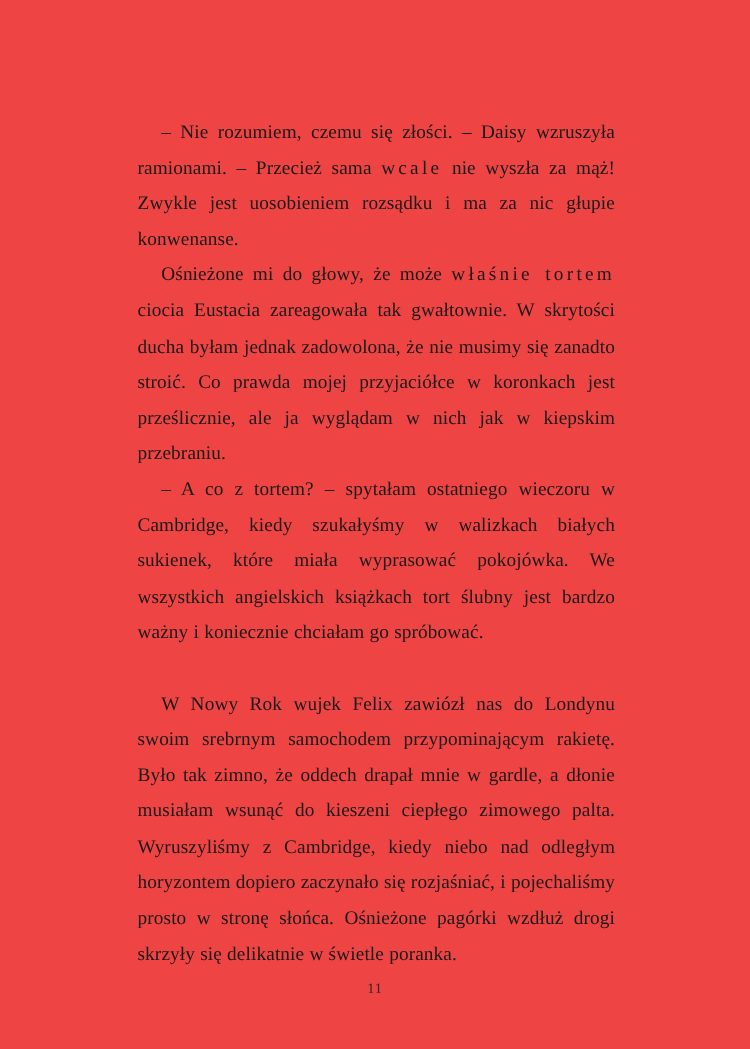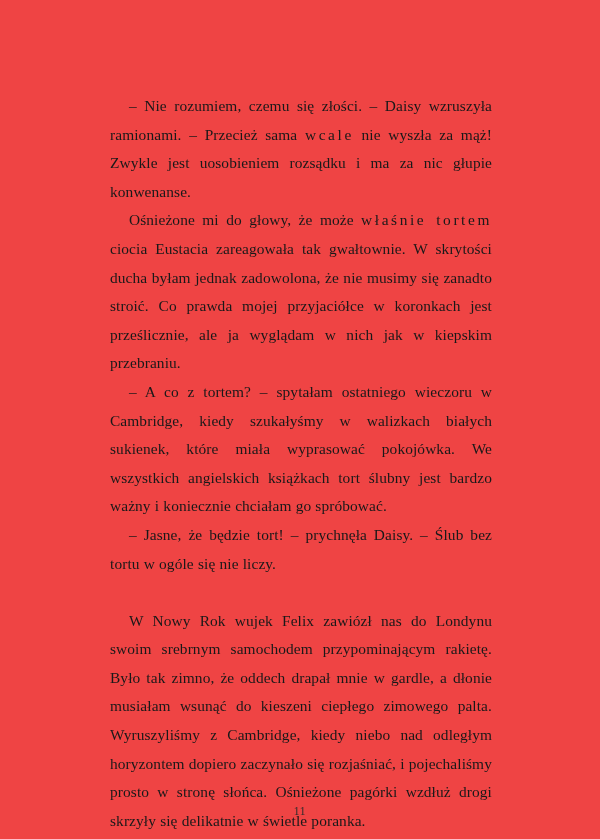--- a/index.html
+++ b/index.html
@@ -51,37 +51,36 @@
 
   
   .spaced {
     letter-spacing: 2.6px;
   }
 
   .folio {
     position: absolute;
     left: 0;
     right: 0;
-    top: 804px;
+    top: 784px;
     text-align: center;
     font-size: 11.5px;
     line-height: 14px;
     letter-spacing: 0.6px;
     color: #2a2a2a;
     font-variant-numeric: oldstyle-nums;
   }
 </style>
 </head>
 <body>
 
 <div class="page">
 
   <div class="text-block">
       <p class="para"><span>– Nie rozumiem, czemu się złości. – Daisy wzruszyła ramionami. – Przecież sama </span><span class="spaced">wcale</span><span> nie wyszła za mąż! Zwykle jest uosobieniem rozsądku i ma za nic głupie konwenanse.</span></p>
       <p class="para"><span>Ośnieżone mi do głowy, że może </span><span class="spaced">właśnie tortem</span><span> ciocia Eustacia zareagowała tak gwałtownie. W skrytości ducha byłam jednak zadowolona, że nie musimy się zanadto stroić. Co prawda mojej przyjaciółce w koronkach jest prześlicznie, ale ja wyglądam w nich jak w kiepskim przebraniu.</span></p>
       <p class="para"><span>– A co z tortem? – spytałam ostatniego wieczoru w Cambridge, kiedy szukałyśmy w walizkach białych sukienek, które miała wyprasować pokojówka. We wszystkich angielskich książkach tort ślubny jest bardzo ważny i koniecznie chciałam go spróbować.</span></p>
-      <p class="para"><span>– Jasne, że będzie tort! – prychnęła Daisy. – Ślub bez tortu w ogóle się nie liczy.</span></p>
       <p class="para section-start"><span>W Nowy Rok wujek Felix zawiózł nas do Londynu swoim srebrnym samochodem przypominającym rakietę. Było tak zimno, że oddech drapał mnie w gardle, a dłonie musiałam wsunąć do kieszeni ciepłego zimowego palta. Wyruszyliśmy z Cambridge, kiedy niebo nad odległym horyzontem dopiero zaczynało się rozjaśniać, i pojechaliśmy prosto w stronę słońca. Ośnieżone pagórki wzdłuż drogi skrzyły się delikatnie w świetle poranka.</span></p>
     </div>
 
   <div class="folio">11</div>
 
 </div>
 
 </body></html>

